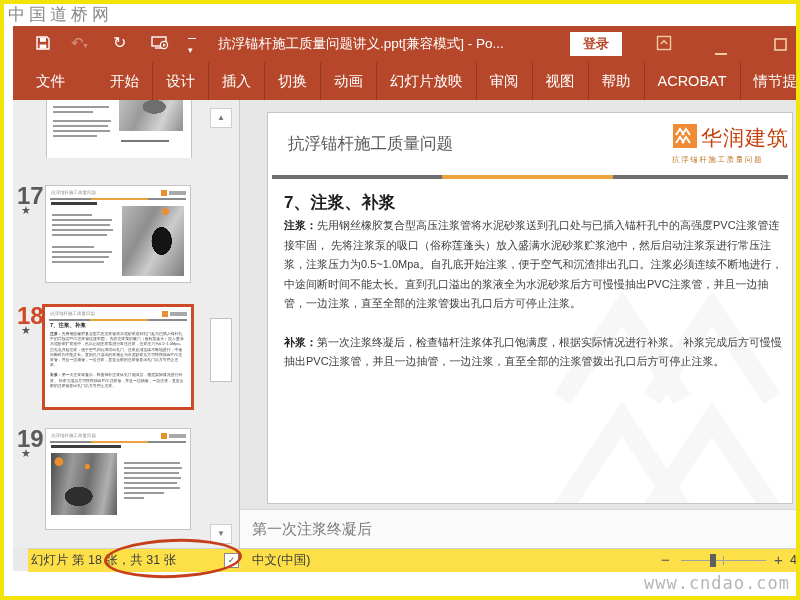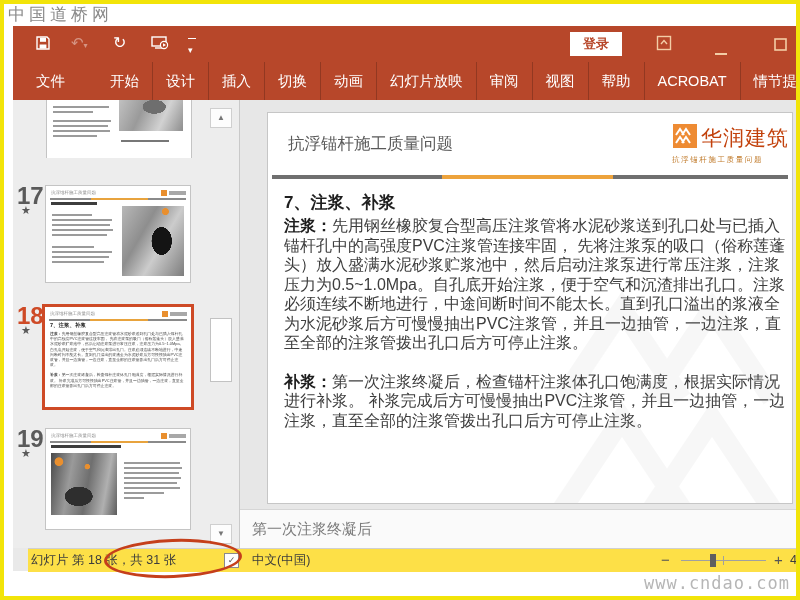--- a/index.html
+++ b/index.html
@@ -62,21 +62,21 @@
   .area{position:absolute;left:227px;top:74px;width:556px;height:409px;background:#e7e7e7;overflow:hidden;}
   .canvas{position:absolute;left:27px;top:12px;width:524px;height:390px;background:#fff;
           border:1px solid #c6c6c6;overflow:hidden;}
   .s-title{position:absolute;left:20px;top:20px;font-size:16.5px;color:#5a5a5a;}
   .logo-sq{position:absolute;left:405px;top:11px;width:24px;height:24px;background:#EE8B33;}
   .logo-name{position:absolute;left:433px;top:11px;font-size:21px;color:#c2410c;letter-spacing:1px;}
   .logo-tag{position:absolute;left:404px;top:42px;font-size:7.5px;color:#C07A2A;letter-spacing:1.6px;white-space:nowrap;}
   .s-divider{position:absolute;left:4px;top:62px;width:516px;height:3.5px;
              background:linear-gradient(to right,#6f6f6f 0 33%,#EDA33C 33% 66%,#6f6f6f 66% 100%);}
   .s-heading{position:absolute;left:16px;top:78px;font-size:17px;font-weight:bold;color:#1f1f1f;}
-  .s-body{position:absolute;left:16px;top:103px;width:502px;font-size:16px;line-height:19.5px;color:#3d3d3d;}
+  .s-body{position:absolute;left:16px;top:103px;width:502px;font-size:11px;line-height:19.5px;color:#3d3d3d;}
   .s-body p{margin:0 0 19px 0;}
   .s-body b{color:#1f1f1f;}
   .s-wm{position:absolute;right:-20px;bottom:-20px;opacity:0.05;}
 
   
   .notes{position:absolute;left:227px;top:483px;width:556px;height:39px;background:#fafafa;
          border-top:1px solid #d6d6d6;}
   .notes-ph{position:absolute;left:12px;top:0;line-height:38px;font-size:15px;color:#7a7a7a;}
 
   
@@ -119,20 +119,21 @@
     <span class="qat-ico" style="left:100px;font-size:16px;">↻</span>
     <span class="qat-ico" style="left:138px;top:9px;">
       <svg width="18" height="16" viewBox="0 0 18 16">
           <rect x="1" y="2" width="14" height="9" fill="none" stroke="#fff" stroke-width="1.4"></rect>
           <path d="M4 13 L12 13" stroke="#fff" stroke-width="1.4"></path>
           <circle cx="13" cy="10" r="3.6" fill="#B7472A" stroke="#fff" stroke-width="1.2"></circle>
           <path d="M12 8.3 L15 10 L12 11.7 z" fill="#fff"></path>
         </svg>
     </span>
     <span class="qat-ico" style="left:175px;top:12px;font-size:9px;"><span style="display:block;width:8px;border-top:1px solid #fff;height:2px;"></span><span>▾</span></span>
+    <span class="doc-title">抗浮锚杆施工质量问题讲义.ppt[兼容模式] - Po...</span>
     <button class="signin">登录</button>
     <span class="winbtn" style="left:643px;">
       <svg width="16" height="16" viewBox="0 0 16 16">
           <rect x="1.5" y="1.5" width="13" height="13" fill="none" stroke="#f3cda6" stroke-width="1.4"></rect>
           <path d="M5 9 L8 5.5 L11 9" fill="none" stroke="#f3cda6" stroke-width="1.4"></path>
         </svg>
     </span>
     <span class="winbtn" style="left:701px;top:16px;">
       <svg width="14" height="4" viewBox="0 0 14 4">
           <rect x="1" y="1" width="12" height="2" fill="#f3cda6"></rect>

